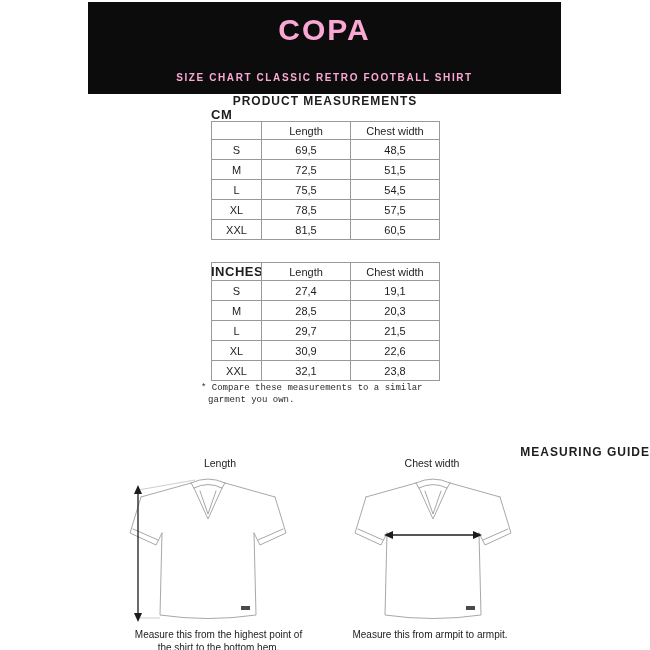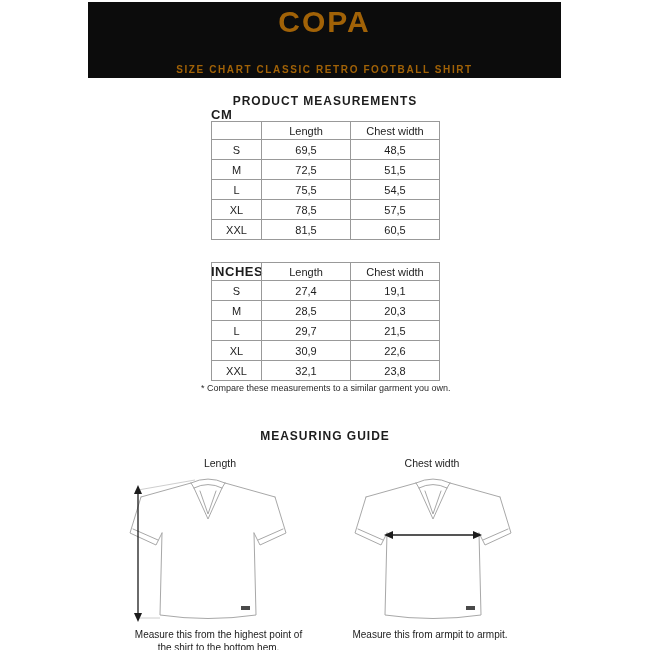--- a/index.html
+++ b/index.html
@@ -2,59 +2,59 @@
 <html><head>
 <meta charset="utf-8">
 <style>
   html,body{margin:0;padding:0;background:#ffffff;}
   #page{
     position:relative;width:650px;height:650px;background:#ffffff;
     font-family:"Liberation Sans",sans-serif;color:#1d1d1d;overflow:hidden;
   }
   
   .header-bar{
-    position:absolute;left:88px;top:2px;width:473px;height:76px;
-    background:#0c0c0c;color:#a16207;
+    position:absolute;left:88px;top:2px;width:473px;height:92px;
+    background:#0c0c0c;color:#f9a8d4;
     display:flex;flex-direction:column;align-items:center;justify-content:center;
   }
   .logo{
     font-size:30px;font-weight:800;letter-spacing:2px;line-height:1;
     margin-top:2px;
   }
   .subtitle{
     font-size:10px;font-weight:bold;letter-spacing:1.6px;margin-top:27px;
   }
   
   .section-title{
     position:absolute;left:0;width:650px;text-align:center;
     font-size:12px;font-weight:bold;letter-spacing:1px;
   }
   #pm-title{top:94px;}
-  #mg-title{top:429px;}
+  #mg-title{top:445px;text-align:right;}
   .unit-label{
     position:absolute;left:211px;font-size:13px;font-weight:bold;letter-spacing:.5px;
   }
   #cm-label{top:107px;}
   #inches-label{top:264px;}
   
   table.size-table{
     position:absolute;left:211px;width:228px;border-collapse:collapse;
     font-size:11px;color:#1d1d1d;table-layout:fixed;
   }
   #cm-table{top:121px;}
   #inches-table{top:262px;}
   .size-table th,.size-table td{
     border:1px solid #999999;text-align:center;padding:0;font-weight:normal;
   }
   .size-table th{height:17px;}
   .size-table td{height:19px;}
   
   .footnotes{
     position:absolute;left:201px;top:382px;width:258px;
-    font-size:9px;line-height:12px;color:#2a2a2a;
+    font-size:9px;line-height:12px;color:#2a2a2a;font-family:Liberation Mono, monospace;
   }
   .footnote{text-indent:-7px;padding-left:7px;}
   
   .diagram-label{
     position:absolute;top:457px;font-size:10.5px;color:#222;text-align:center;width:180px;
   }
   #label-length{left:130px;}
   #label-chest{left:342px;}
   .shirt-svg{position:absolute;top:470px;width:200px;height:158px;}
   #shirt-left{left:105px;}

